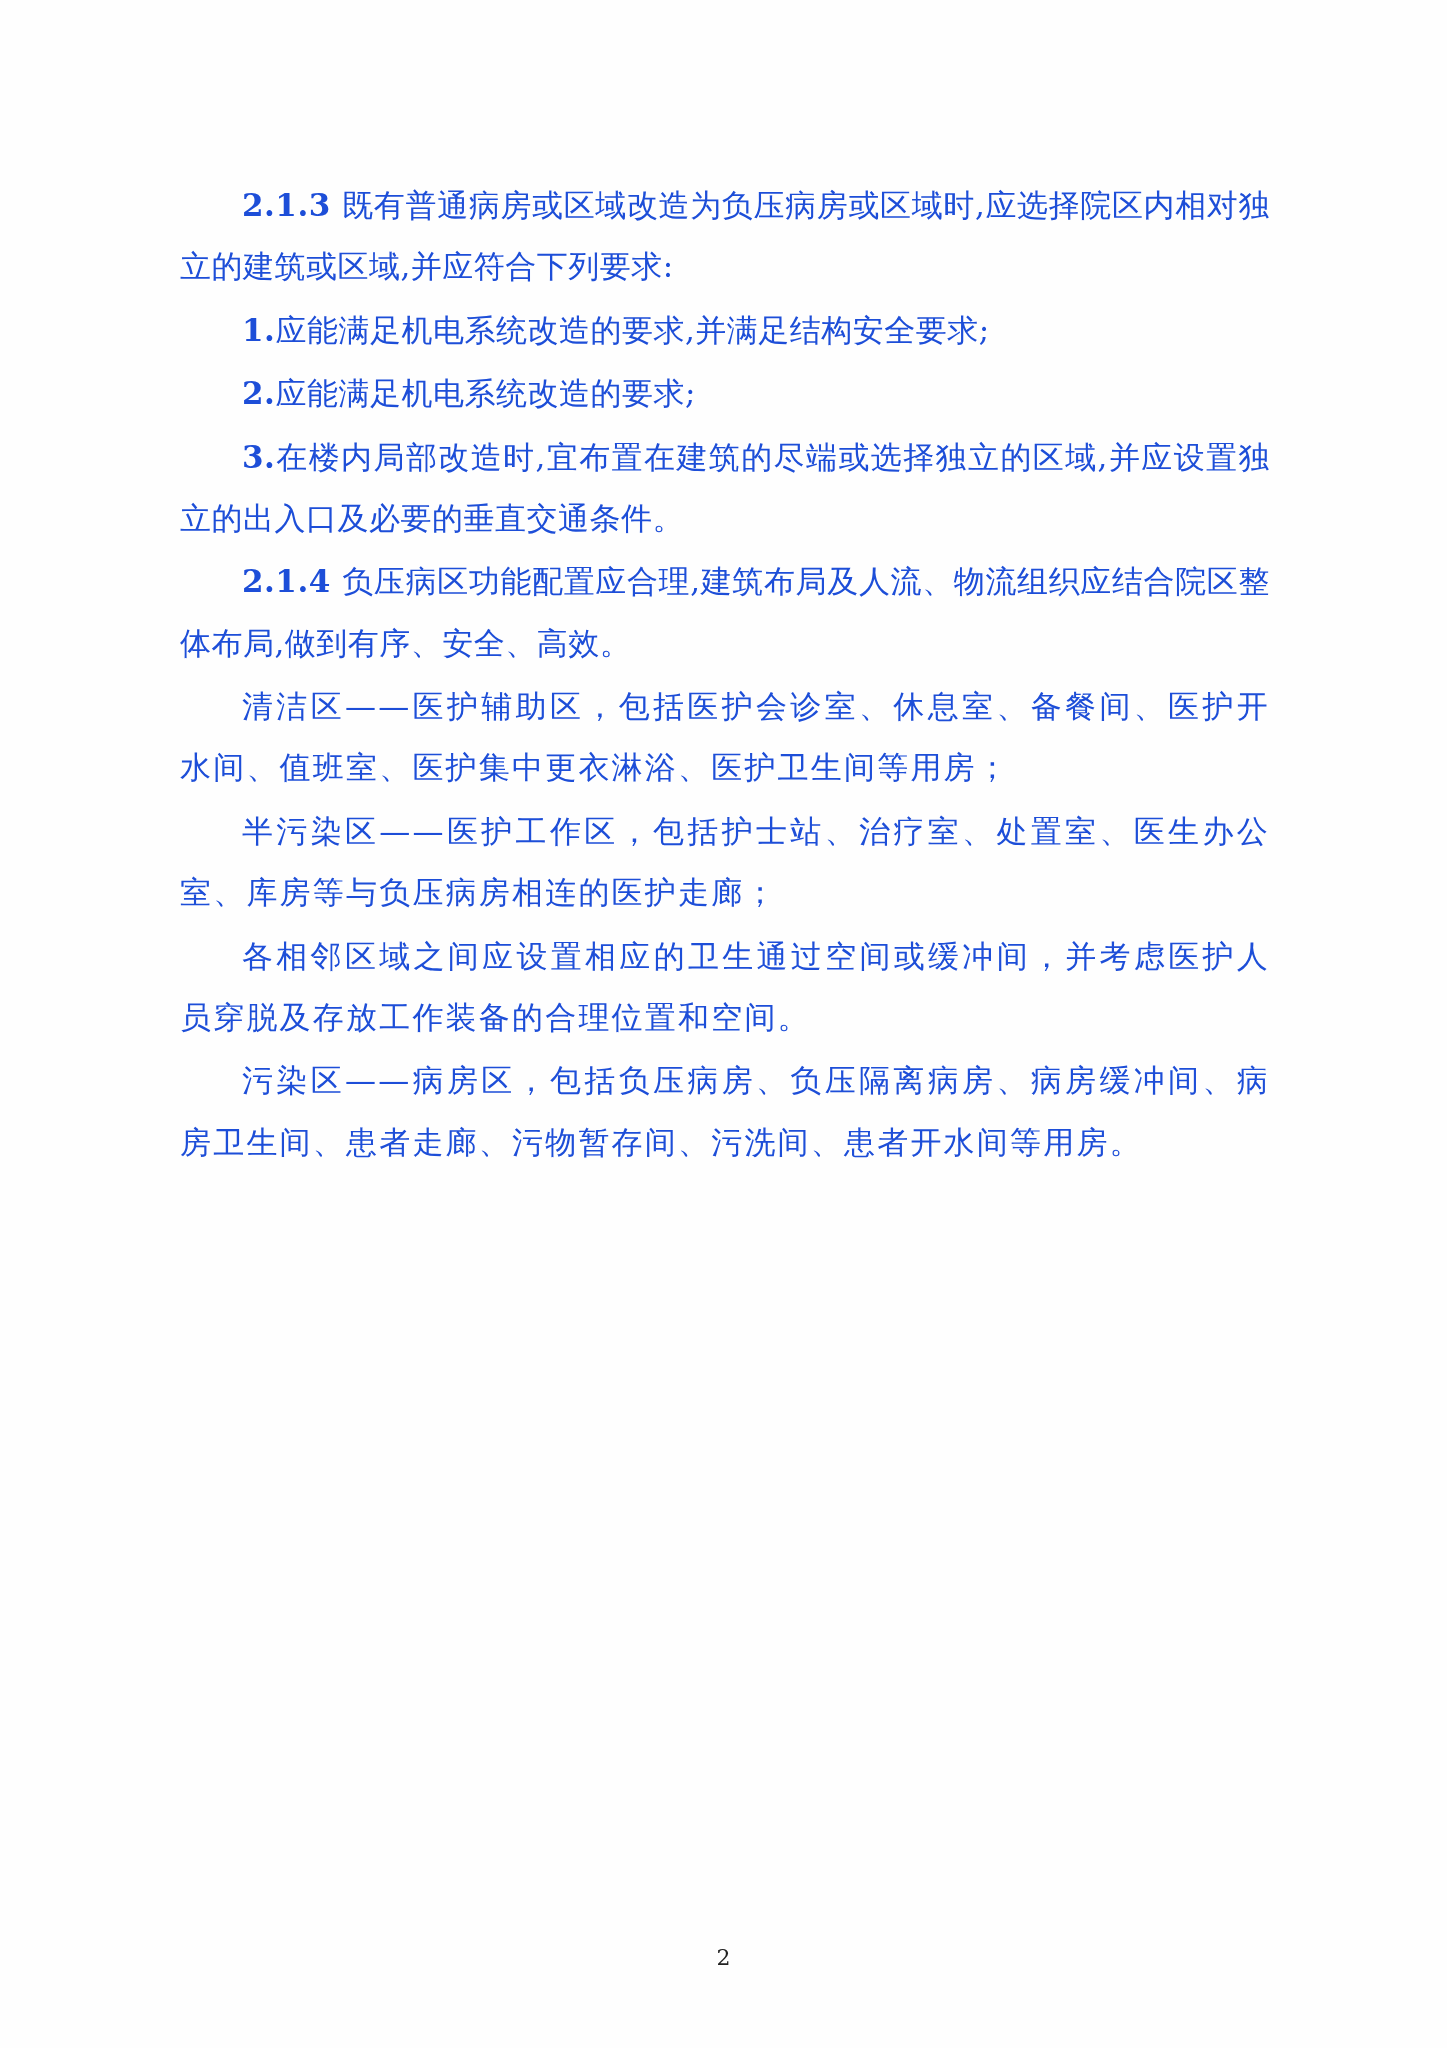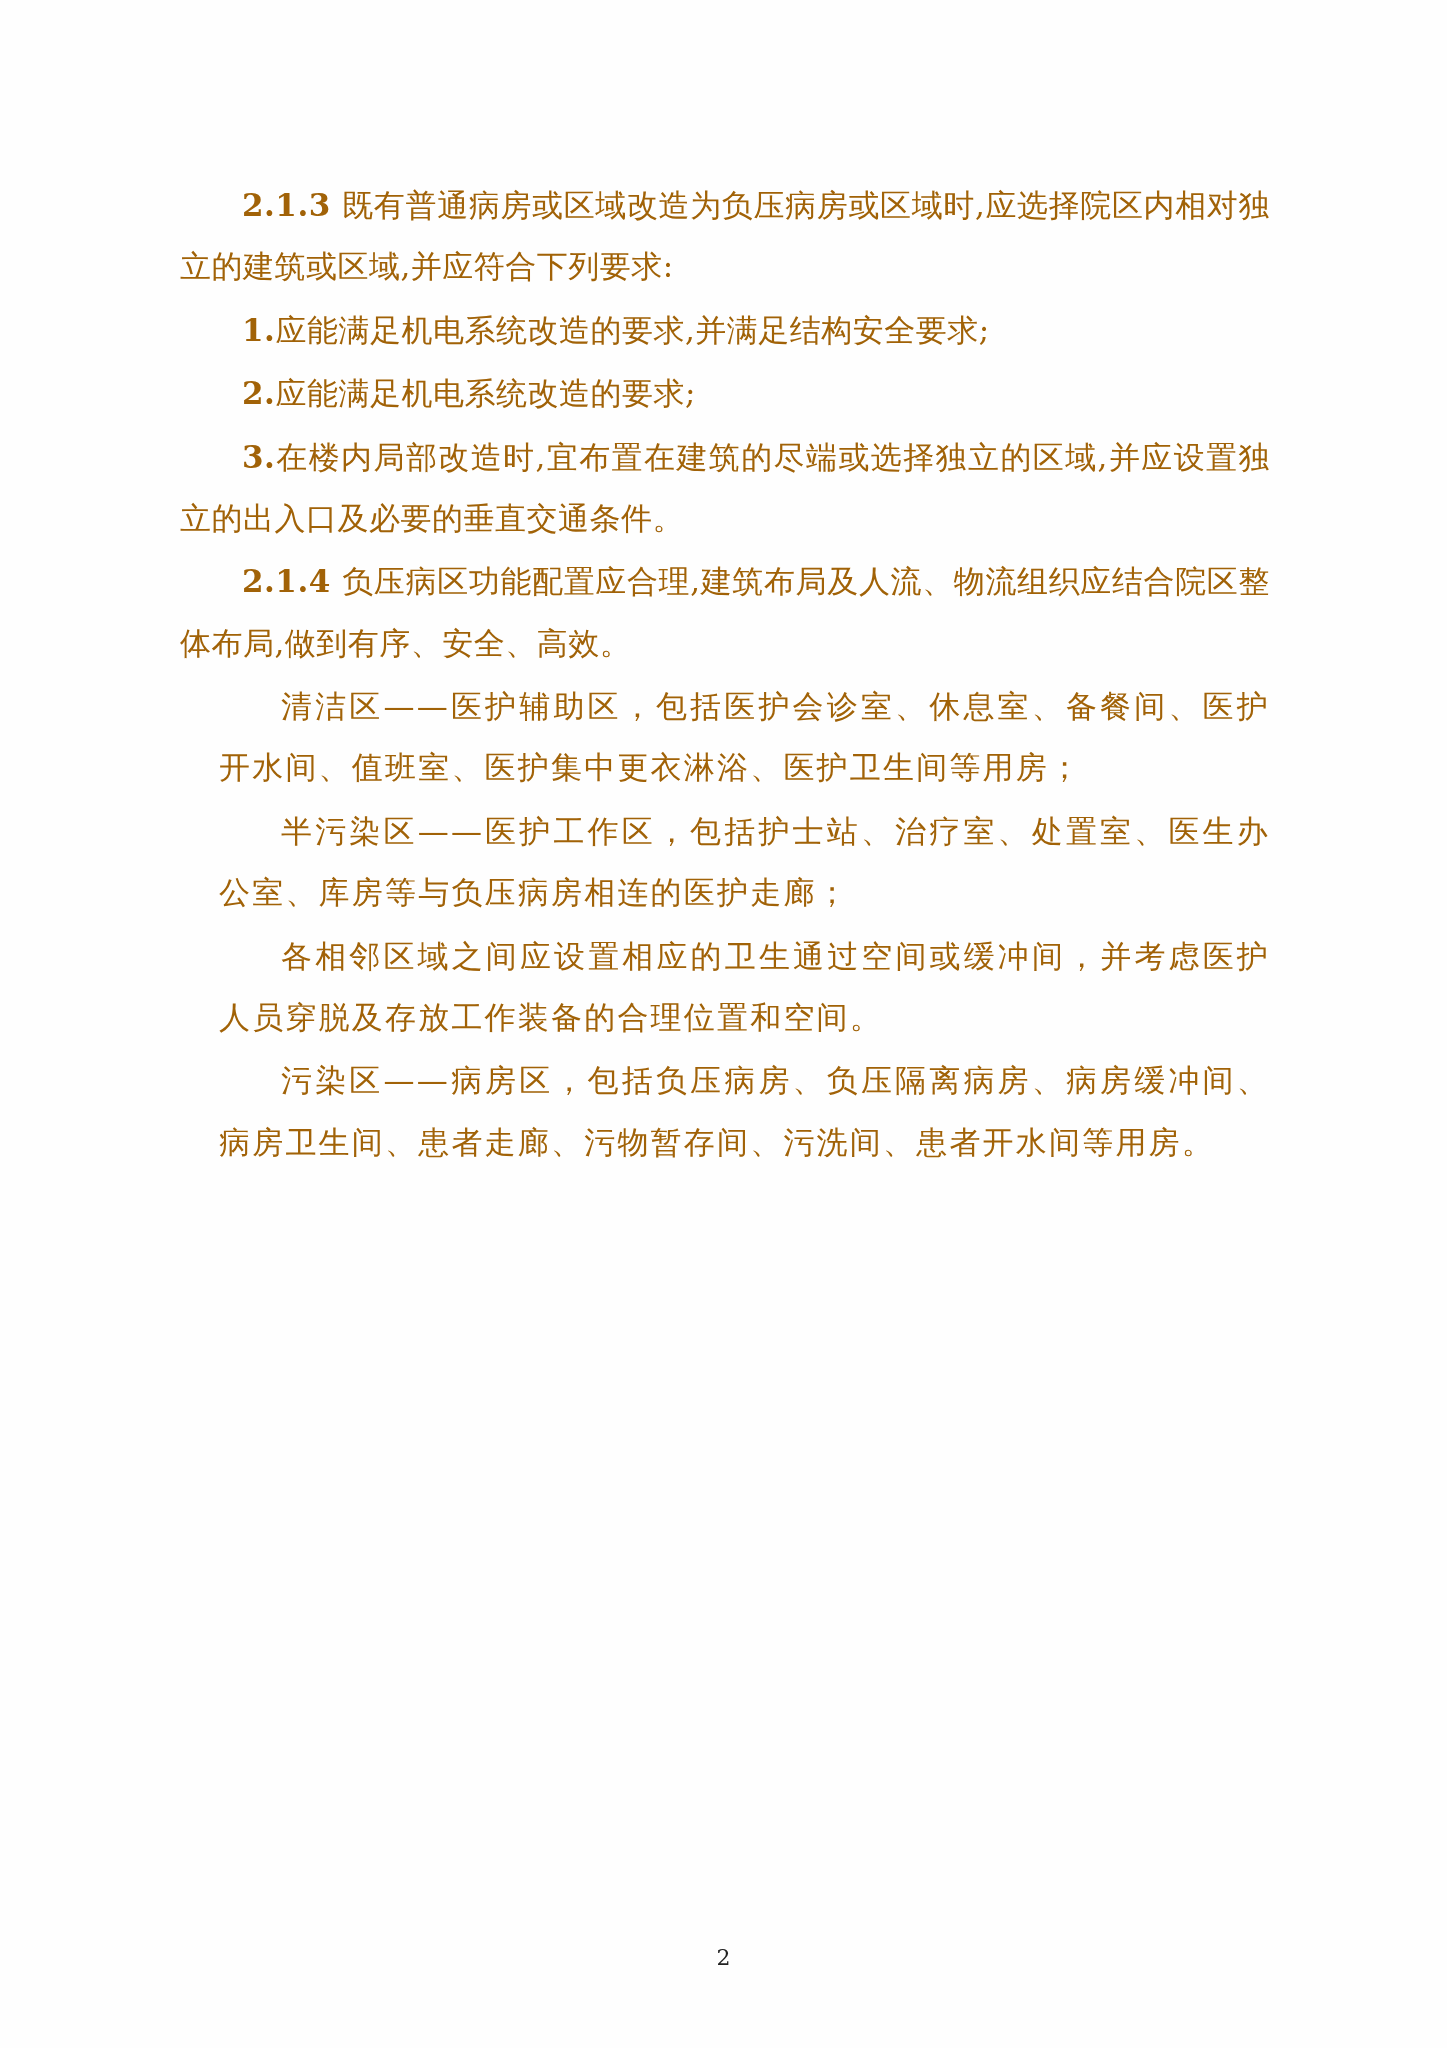--- a/index.html
+++ b/index.html
@@ -20,33 +20,32 @@
   }
   .content {
     position: absolute;
     left: 180px;
     top: 175px;
     width: 1090px;
   }
   .para {
     font-size: 31px;
     line-height: 1.98;
-    color: #a16207;
+    color: #1d4ed8;
     text-align: justify;
     text-justify: inter-character;
     margin: 0 0 2px 0;
     letter-spacing: 0.5px;
     font-family: "DejaVu Serif", "Liberation Serif", serif;
   }
   .para.indent {
     text-indent: 62px;
   }
   .para.wide {
     letter-spacing: 2.2px;
-    margin-left: 39px;
   }
   .bold-lead {
     font-weight: 700;
   }
   .pagenum {
     position: absolute;
     left: 0;
     right: 0;
     top: 1945px;
     text-align: center;

